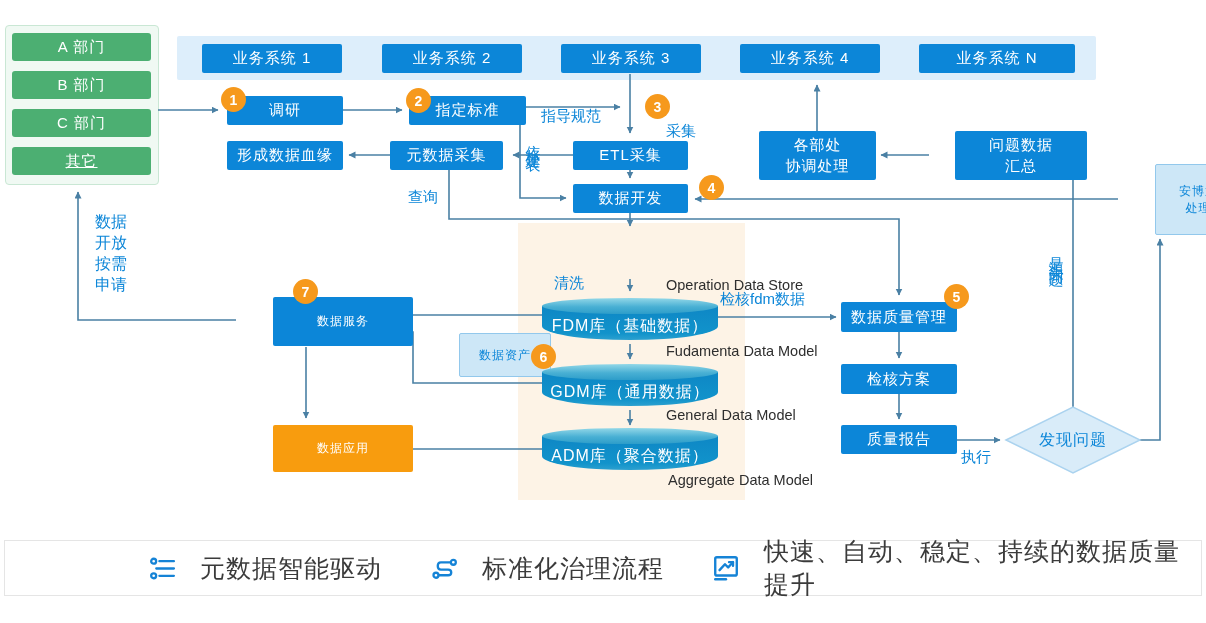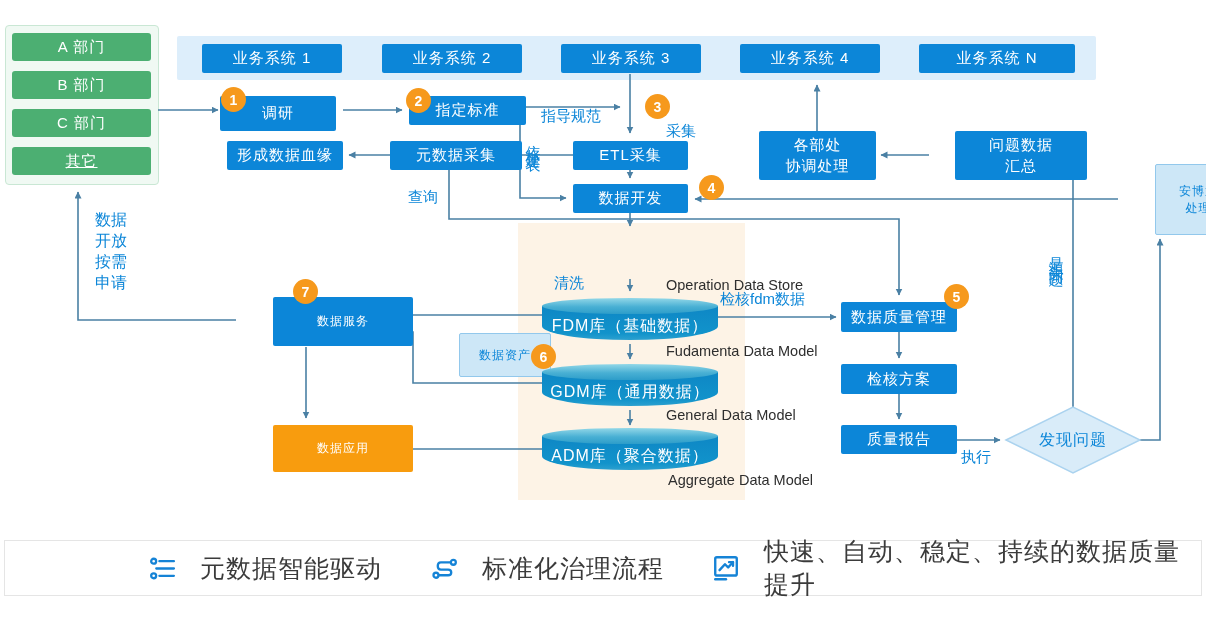--- a/index.html
+++ b/index.html
@@ -116,24 +116,24 @@
     <div class="greenbox" style="top:83px;">C 部门</div>
     <div class="greenbox" style="top:121px;text-decoration:underline;">其它</div>
   </div>
 
   <div class="box node" style="left:202px;top:44px;width:140px;height:29px;">业务系统 1</div>
   <div class="box node" style="left:382px;top:44px;width:140px;height:29px;">业务系统 2</div>
   <div class="box node" style="left:561px;top:44px;width:140px;height:29px;">业务系统 3</div>
   <div class="box node" style="left:740px;top:44px;width:140px;height:29px;">业务系统 4</div>
   <div class="box node" style="left:919px;top:44px;width:156px;height:29px;">业务系统 N</div>
 
-  <div class="box node" style="left:220px;top:96px;width:116px;height:35px;">调研</div>
+  <div class="box node" style="left:227px;top:96px;width:116px;height:29px;">调研</div>
   <div class="box node" style="left:409px;top:96px;width:117px;height:29px;">指定标准</div>
   <div class="box node" style="left:227px;top:141px;width:116px;height:29px;">形成数据血缘</div>
-  <div class="box node" style="left:390px;top:141px;width:132px;height:29px;">元数据采集</div>
+  <div class="box node" style="left:390px;top:141px;width:113px;height:29px;">元数据采集</div>
   <div class="box node" style="left:573px;top:141px;width:115px;height:29px;">ETL采集</div>
   <div class="box node" style="left:573px;top:184px;width:115px;height:29px;">数据开发</div>
   <div class="box node" style="left:759px;top:131px;width:117px;height:49px;">各部处
 协调处理</div>
   <div class="box node" style="left:955px;top:131px;width:132px;height:49px;">问题数据
 汇总</div>
   <div class="box lightbox node f16" style="left:1118px;top:164px;width:85px;height:69px;">安博通
 处理</div>
 
   <div class="box node f16" style="left:236px;top:297px;width:140px;height:49px;">数据服务</div>
@@ -169,21 +169,21 @@
   <div class="badge" style="left:293px;top:279px;">7</div>
 
   <div class="elabel" style="left:541px;top:105px;">指导规范</div>
   <div class="elabel" style="left:666px;top:120px;">采集</div>
   <div class="elabel v" style="left:523px;top:133px;">依标建表</div>
   <div class="elabel" style="left:408px;top:186px;">查询</div>
   <div class="elabel" style="left:554px;top:272px;">清洗</div>
   <div class="elabel" style="left:720px;top:288px;">检核fdm数据</div>
   <div class="elabel" style="left:961px;top:446px;">执行</div>
   <div class="elabel v" style="left:1046px;top:245px;">是源头问题</div>
-  <div class="elabel" style="left:95px;top:211px;font-size:16px;font-family:Liberation Mono, monospace;">数据
+  <div class="elabel" style="left:95px;top:211px;font-size:16px;">数据
 开放
 按需
 申请</div>
 
   <div class="footer">
     <div class="fitem" style="left:144px;">
       <span class="ficon">
         <svg width="27" height="27" viewBox="0 0 26 26" fill="none" stroke="#1583d6" stroke-width="2.2" stroke-linecap="round">
           <circle cx="4.5" cy="6" r="2.4"></circle>
           <line x1="10" y1="6" x2="24" y2="6"></line>

